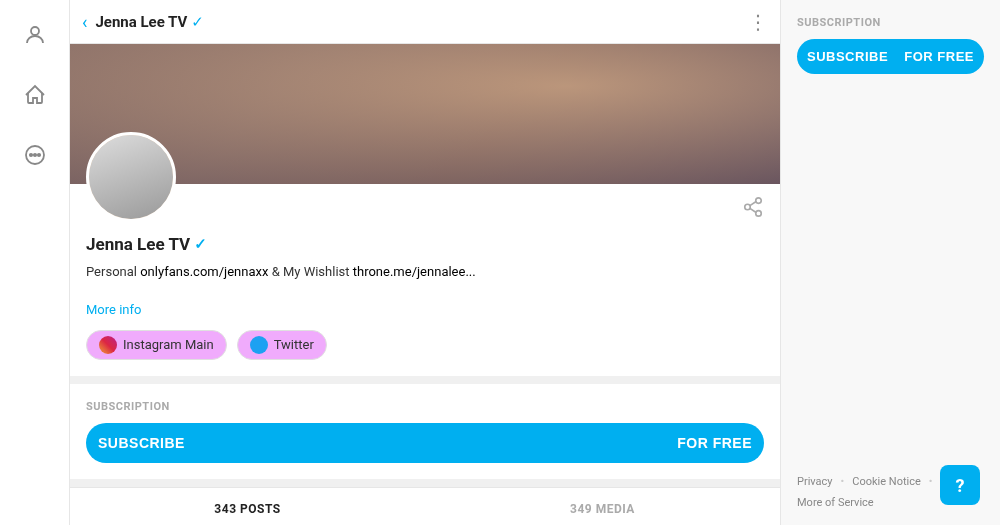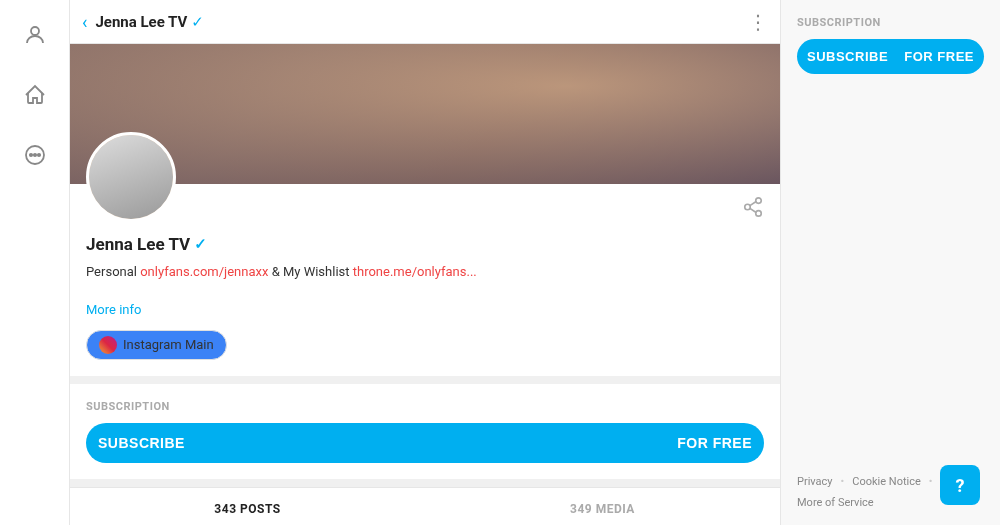--- a/index.html
+++ b/index.html
@@ -155,21 +155,21 @@
       color: #888;
       margin-top: 2px;
     }
     .profile-bio {
       font-size: 13px;
       color: #333;
       margin-top: 8px;
       line-height: 1.5;
     }
     .bio-link {
-      color: #ef4444;
+      color: #000000;
       text-decoration: none;
     }
     .more-info {
       color: #00aff0;
       font-size: 13px;
       cursor: pointer;
       margin-top: 20px;
       display: inline-block;
     }
 
@@ -183,21 +183,21 @@
     .social-btn {
       display: flex;
       align-items: center;
       gap: 6px;
       border: 1px solid #e0e0e0;
       border-radius: 20px;
       padding: 5px 12px;
       font-size: 13px;
       color: #333;
       cursor: pointer;
-      background: #3b82f6;
+      background: #f0abfc;
     }
     .social-icon {
       width: 18px;
       height: 18px;
       border-radius: 50%;
       display: flex;
       align-items: center;
       justify-content: center;
     }
     .instagram-icon { background: linear-gradient(45deg, #f09433, #e6683c, #dc2743, #cc2366, #bc1888); }
@@ -386,28 +386,32 @@
           <line x1="15.4" y1="6" x2="8.6" y2="10.5"></line>
         </svg>
       </div>
 
       <div class="profile-info">
         <div class="profile-name">
           <span>Jenna Lee TV</span>
           <span class="verified-badge">✓</span>
         </div>
         <div class="profile-bio">
-          <span>Personal </span><a class="bio-link" href="#">onlyfans.com/jennaxx</a><span> &amp; My Wishlist </span><a class="bio-link" href="#">throne.me/onlyfans...</a>
+          <span>Personal </span><a class="bio-link" href="#">onlyfans.com/jennaxx</a><span> &amp; My Wishlist </span><a class="bio-link" href="#">throne.me/jennalee...</a>
         </div>
         <span class="more-info">More info</span>
 
         <div class="social-links">
           <div class="social-btn">
             <div class="social-icon instagram-icon"></div>
             <span>Instagram Main</span>
+          </div>
+          <div class="social-btn">
+            <div class="social-icon twitter-icon"></div>
+            <span>Twitter</span>
           </div>
         </div>
       </div>
     </div>
 
     <div class="subscription-section">
       <div class="subscription-title">SUBSCRIPTION</div>
       <button class="subscribe-btn">
         <span>SUBSCRIBE</span>
         <span>FOR FREE</span>

